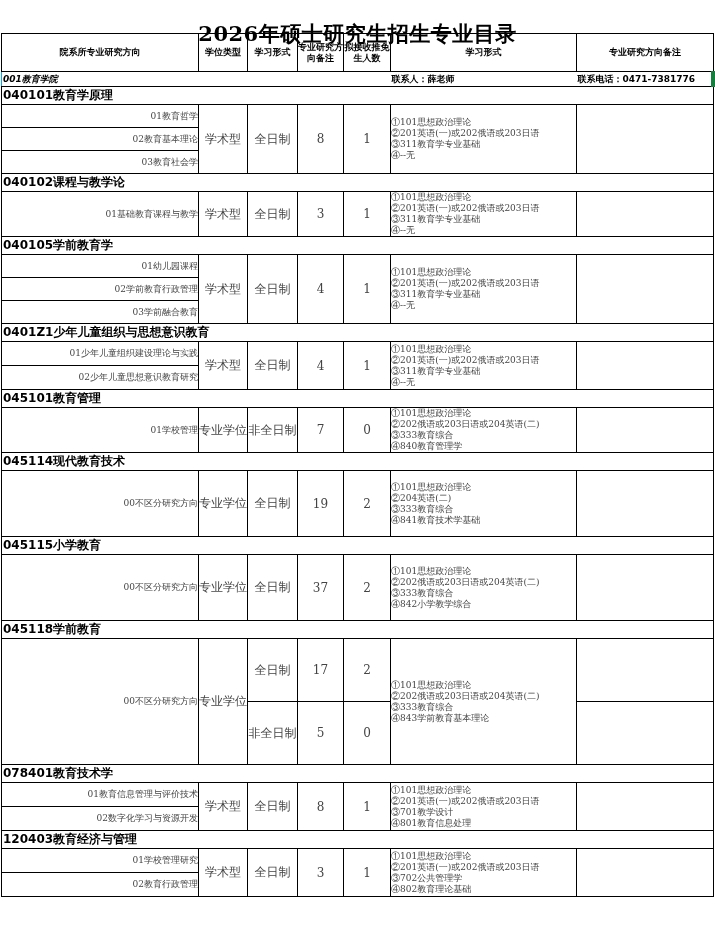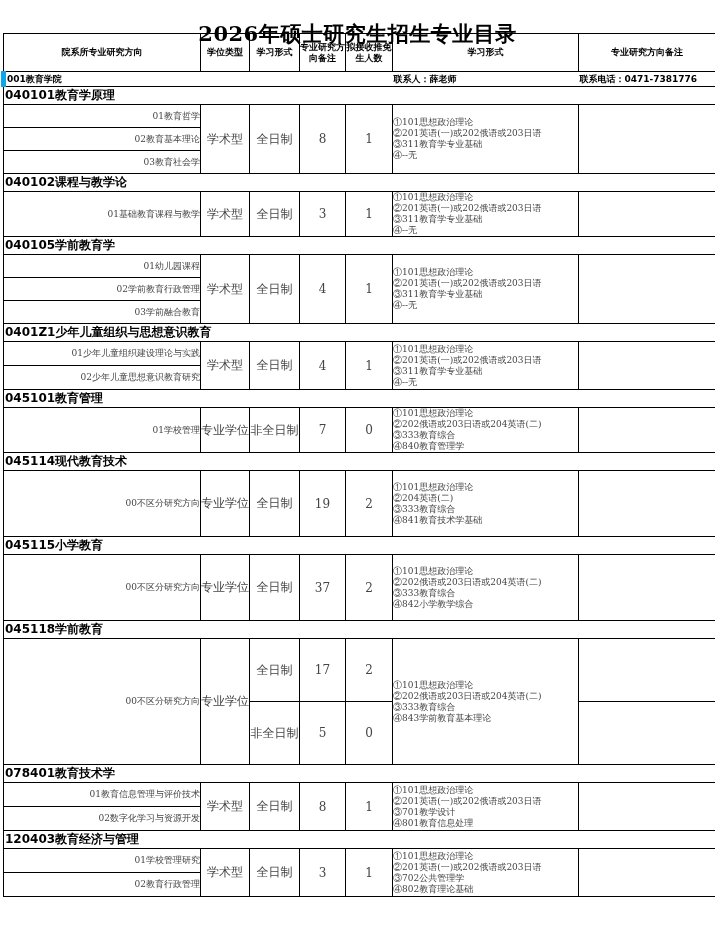--- a/index.html
+++ b/index.html
@@ -2,22 +2,22 @@
 <html><head>
 <meta charset="utf-8">
 <style>
   html, body { margin:0; padding:0; background:#fff; }
   body { width:715px; height:950px; position:relative; overflow:hidden; font-family:"DejaVu Serif", serif; color:#000; }
   .title { position:absolute; left:0; top:20px; width:715px; text-align:center; font-size:21px; font-weight:bold; font-family:"DejaVu Serif", serif; letter-spacing:0.5px; }
   table { position:absolute; left:1px; top:33px; border-collapse:collapse; table-layout:fixed; width:712px;border-radius:13px; }
   td, th { border:1px solid #000; padding:0; font-size:9px; overflow:hidden; }
   th { font-weight:bold; font-family:"DejaVu Sans", sans-serif; font-size:9px; line-height:11px; text-align:center; height:37px; }
   .dept td { font-family:"DejaVu Sans", sans-serif; font-weight:bold; font-size:9px; height:14px; border-left:none; border-right:none; padding-left:1px; white-space:nowrap; }
-  .dept td.first { border-left:5px solid #0ea5e9; }
-  .dept td.last { border-right:1px solid #15803d;margin-left:20px; }
+  .dept td.first { border-left:1px solid #0ea5e9;font-style:italic; }
+  .dept td.last { border-right:5px solid #15803d;margin-left:20px; }
   .sec td { font-family:"DejaVu Sans", sans-serif; font-weight:bold; font-size:12px; height:14px; padding-left:1px; white-space:nowrap; }
   td.dir { color:#444; font-size:9px; padding-left:2px; white-space:nowrap;text-align:right; }
   td.c { text-align:center; color:#444; font-size:12px; }
   td.exam { color:#444; font-size:9px; line-height:11px; padding-left:0; white-space:nowrap; }
   td.note { }
   .exam div { }
 </style>
 </head>
 <body>
 

